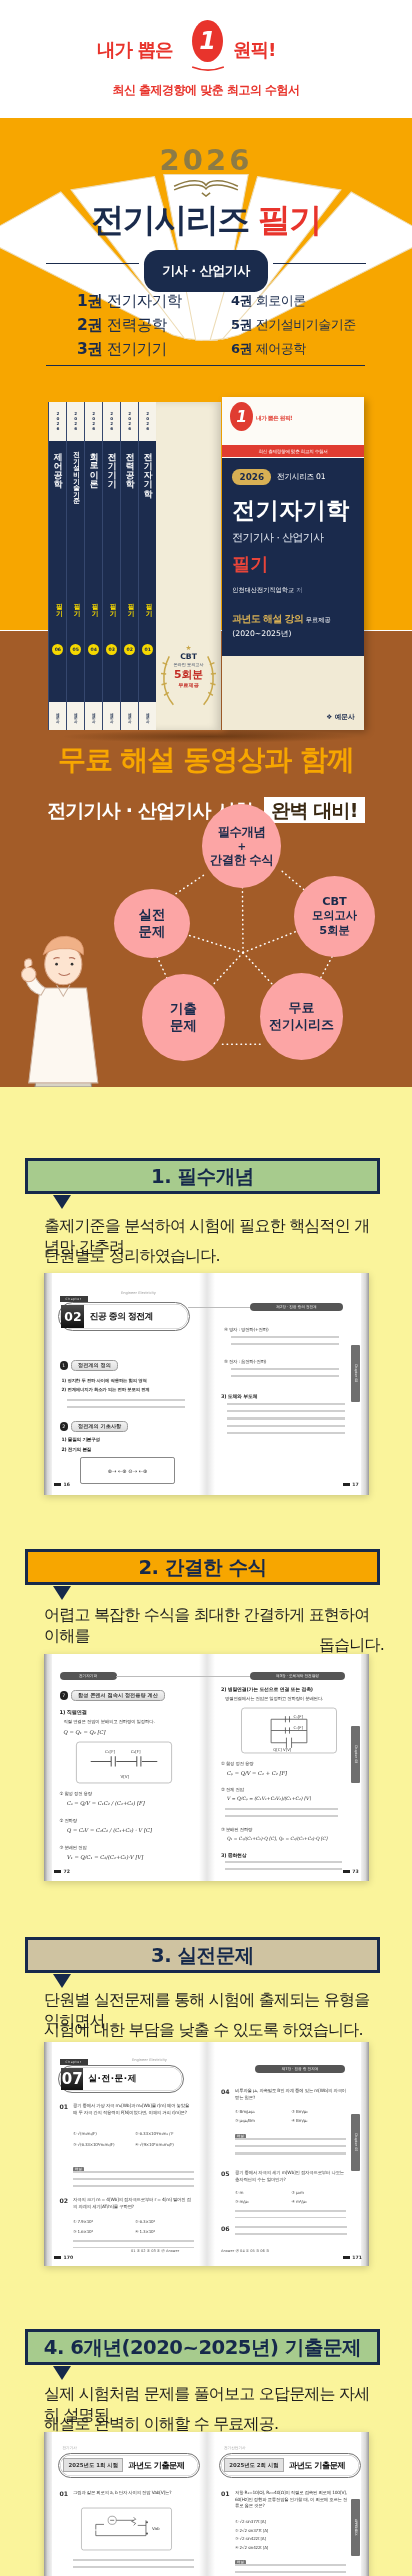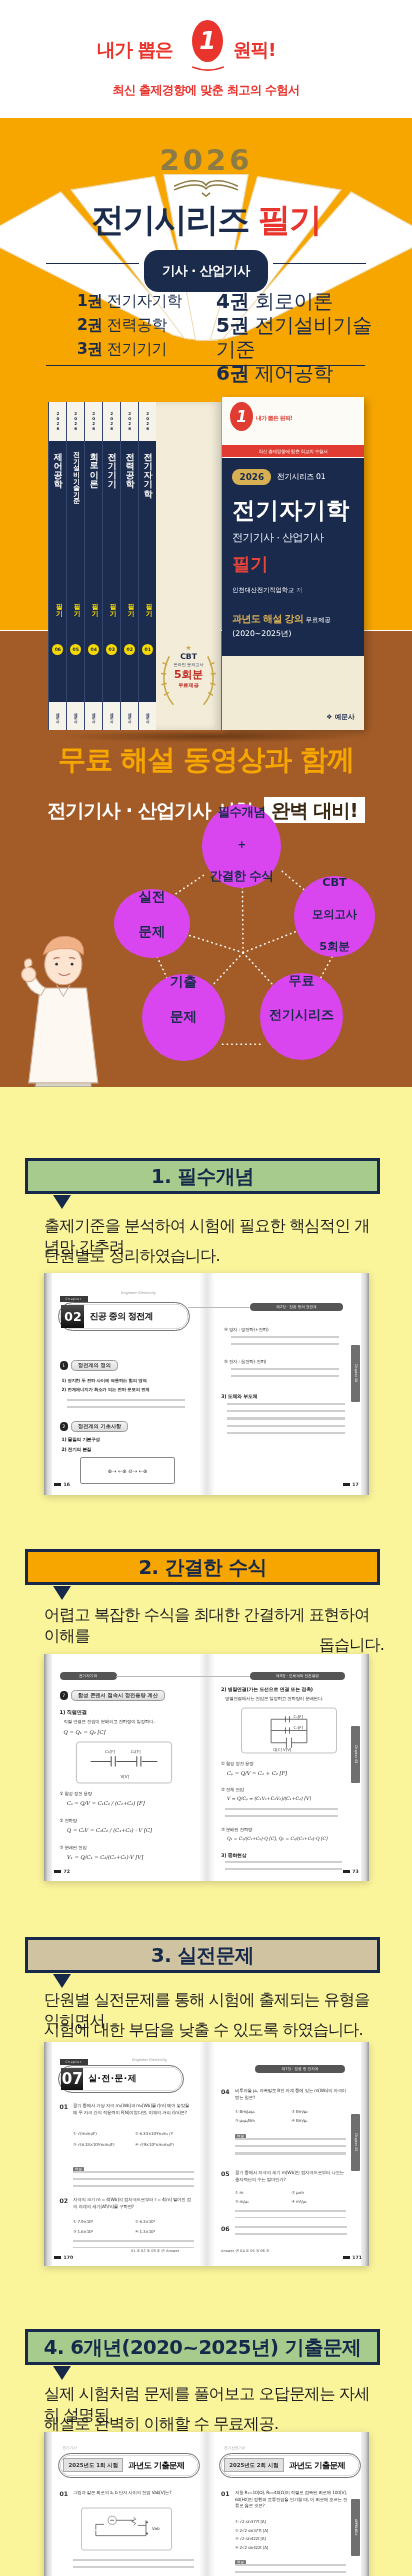--- a/index.html
+++ b/index.html
@@ -29,22 +29,22 @@
   .choice{font-size:4.1px;color:#444;letter-spacing:-0.2px;}
   .htag{font-size:4.9px;font-weight:bold;color:#222;letter-spacing:-0.2px;}
   .expl{display:inline-block;background:#777;color:#fff;font-size:3.3px;border-radius:1px;padding:0.5px 2.1px;}
   .pgno{font-size:4.6px;color:#333;font-weight:bold;}
   .pgno::before{content:"";display:inline-block;width:7.2px;height:2.6px;background:#222;margin-right:2.1px;vertical-align:middle;}
   .capsule{border:1px solid #777;border-radius:14.4px;box-shadow:inset 0 0 0 1px #fff,inset 0 0 0 1.5px #bbb;
            background:#fff;display:flex;align-items:center;}
   .headcap{background:#555;color:#fff;font-size:3.6px;border-radius:4.1px;display:flex;
            align-items:center;justify-content:center;}
   
-  .bub{background:#d946ef;border-radius:50%;color:#1b2b4c;font-weight:bold;display:flex;
-       flex-direction:column;align-items:center;justify-content:flex-start;line-height:1.25;gap:18px;}
+  .bub{background:#fca5a5;border-radius:50%;color:#1b2b4c;font-weight:bold;display:flex;
+       flex-direction:column;align-items:center;justify-content:center;line-height:1.25;}
   
   .spine{top:17.5px;height:328px;width:17.5px;background:#1c2c4e;border-left:0.5px solid #35476e;}
   .spine .cap{left:0;top:0;width:100%;height:39px;background:#f6f3ea;display:flex;flex-direction:column;
               align-items:center;justify-content:center;gap:1.5px;}
   .vtxt{writing-mode:vertical-rl;text-orientation:upright;}
 </style>
 </head>
 <body>
 
 <div id="root">
@@ -87,21 +87,21 @@
   <div class="abs" style="left:273px;top:263px;width:93px;height:1px;background:#1a2b4c;"></div>
   <div class="abs" style="left:144px;top:250px;width:124px;height:42px;background:#1a2b4c;border-radius:14.4px;display:flex;align-items:center;justify-content:center;">
     <span style="color:#fff;font-size:13px;font-weight:bold;letter-spacing:-0.5px;">기사 · 산업기사</span>
   </div>
 
   <div class="abs" style="left:77px;top:289px;width:134px;font-size:15.5px;color:#1a2b4c;line-height:24px;letter-spacing:-0.5px;">
     <div><b>1권</b>&nbsp;<span>전기자기학</span></div>
     <div><b>2권</b>&nbsp;<span>전력공학</span></div>
     <div><b>3권</b>&nbsp;<span>전기기기</span></div>
   </div>
-  <div class="abs" style="left:216px;top:289px;width:170px;font-size:20px;color:#1a2b4c;line-height:24px;letter-spacing:-0.5px;">
+  <div class="abs" style="left:231px;top:289px;width:170px;font-size:13px;color:#1a2b4c;line-height:24px;letter-spacing:-0.5px;">
     <div><b>4권</b>&nbsp;<span>회로이론</span></div>
     <div><b>5권</b>&nbsp;<span>전기설비기술기준</span></div>
     <div><b>6권</b>&nbsp;<span>제어공학</span></div>
   </div>
   <div class="abs" style="left:46px;top:365px;width:319px;height:1px;background:#1a2b4c;"></div>
 
   <div class="abs" style="left:44px;top:384px;width:325px;height:361px;">
     <div class="abs" style="left:15.5px;top:346px;width:299px;height:13.4px;background:radial-gradient(ellipse at center,rgba(60,28,4,.5),rgba(60,28,4,0) 70%);"></div>
 
     <div class="abs spine" style="left:4.1px;">

